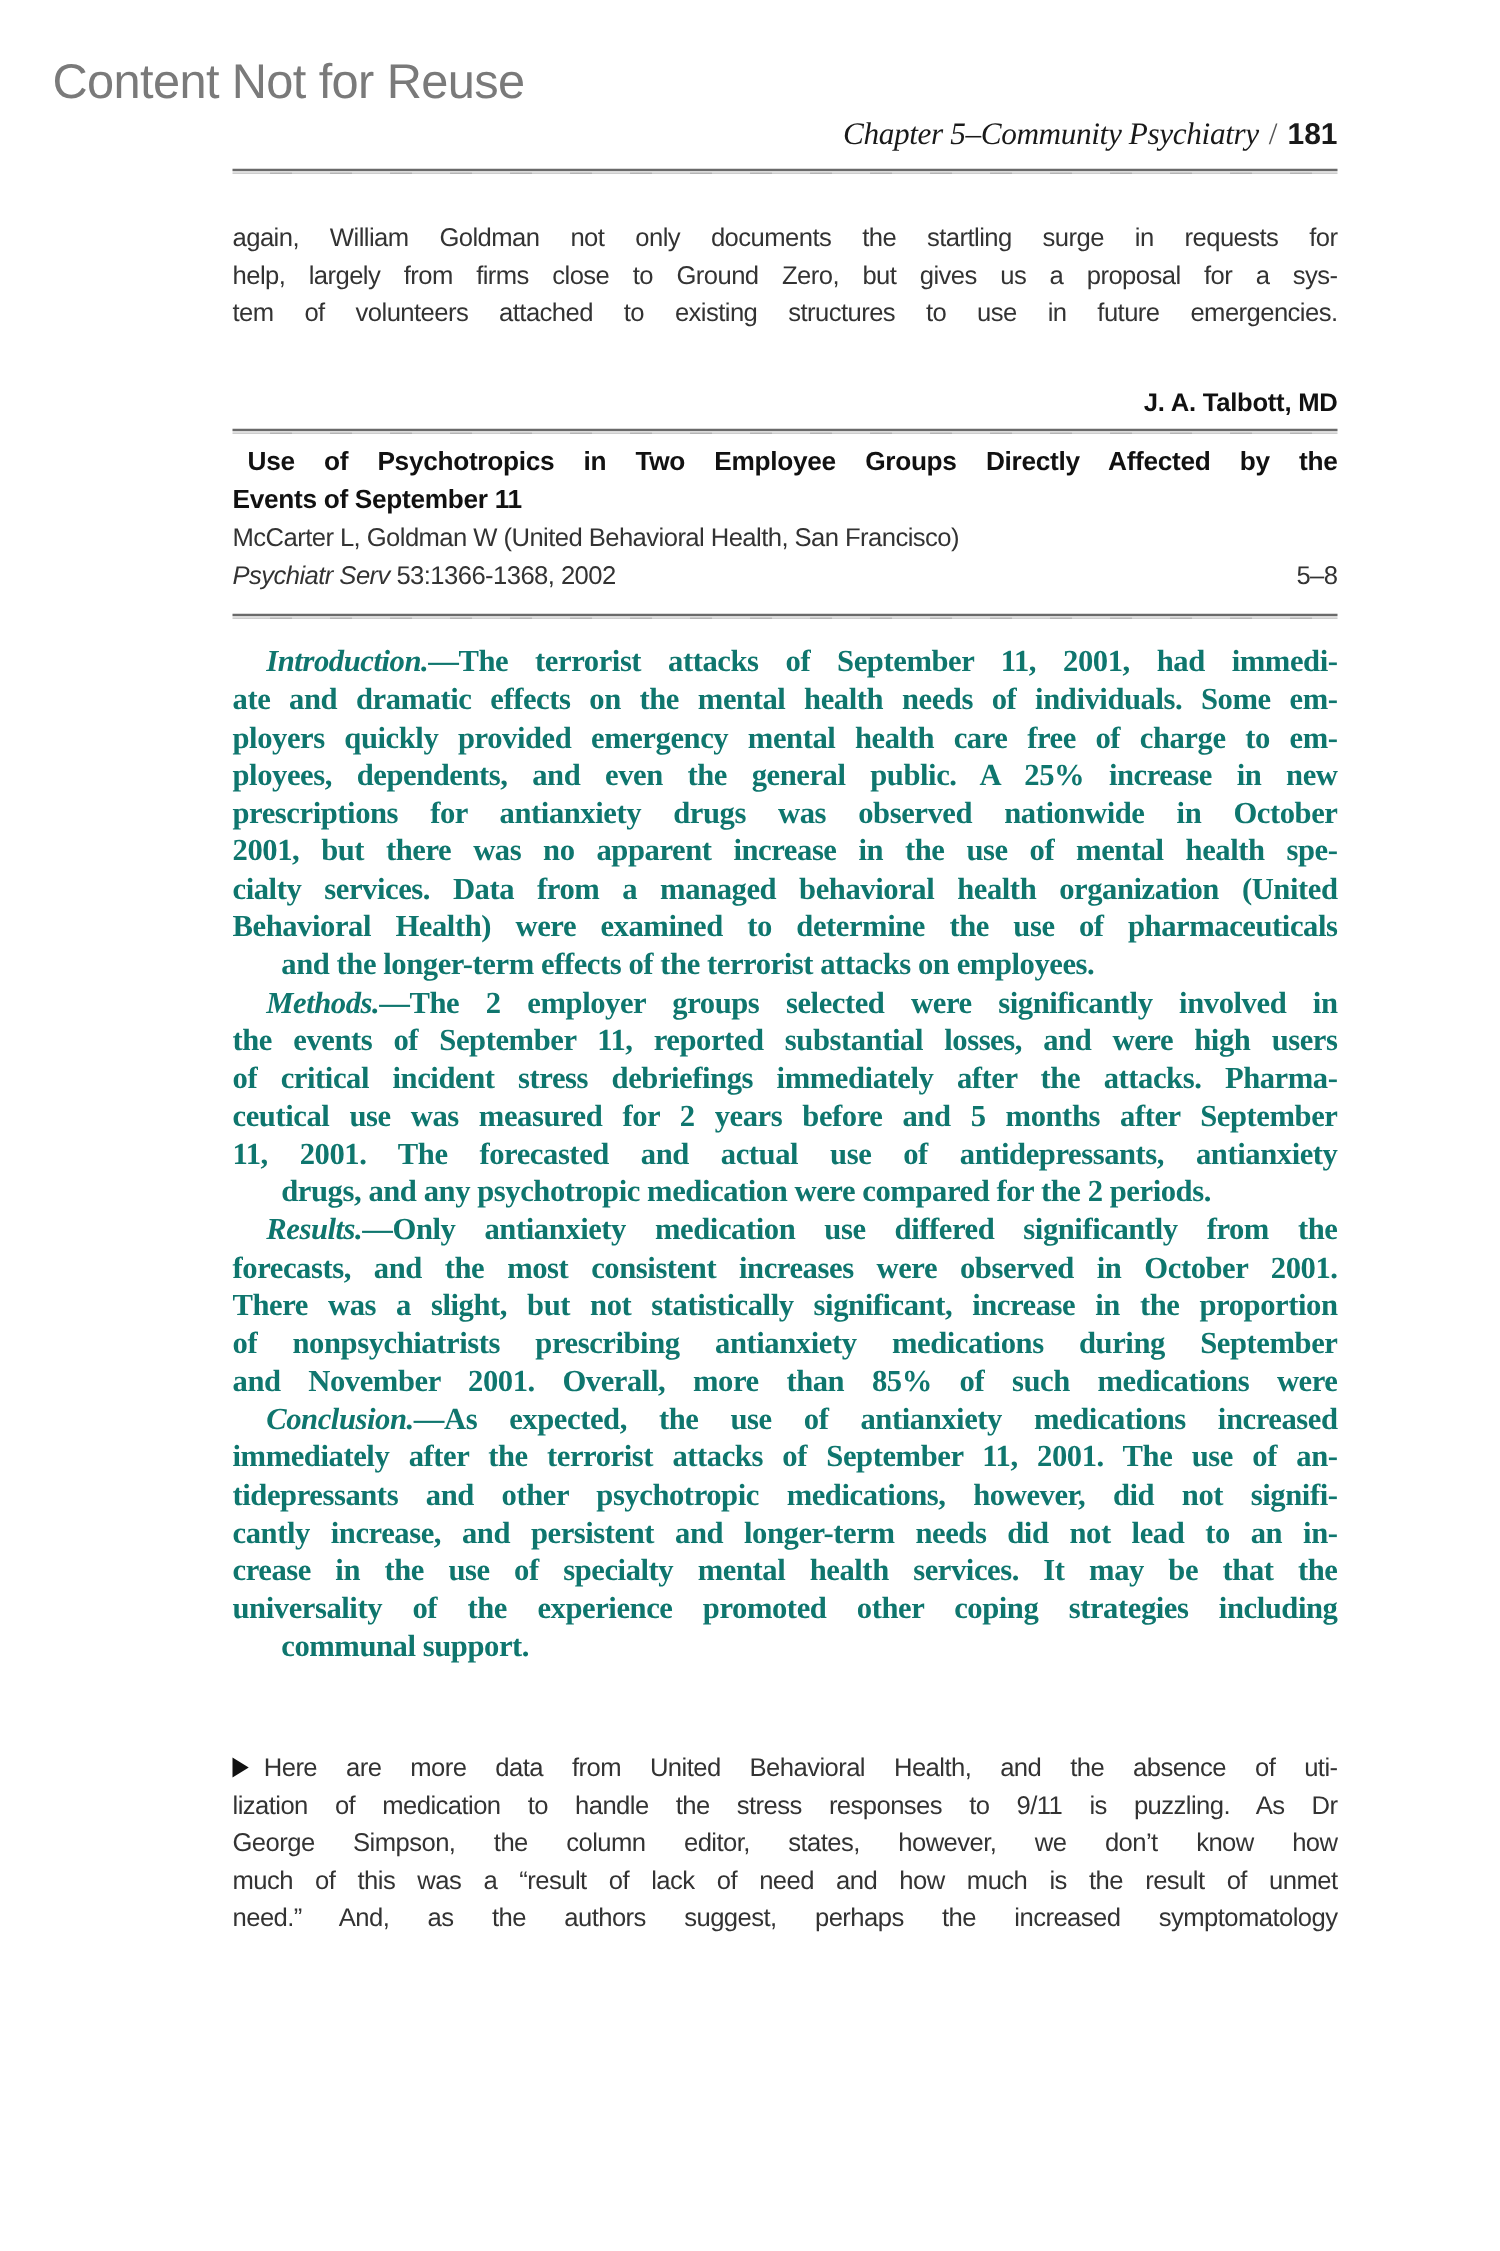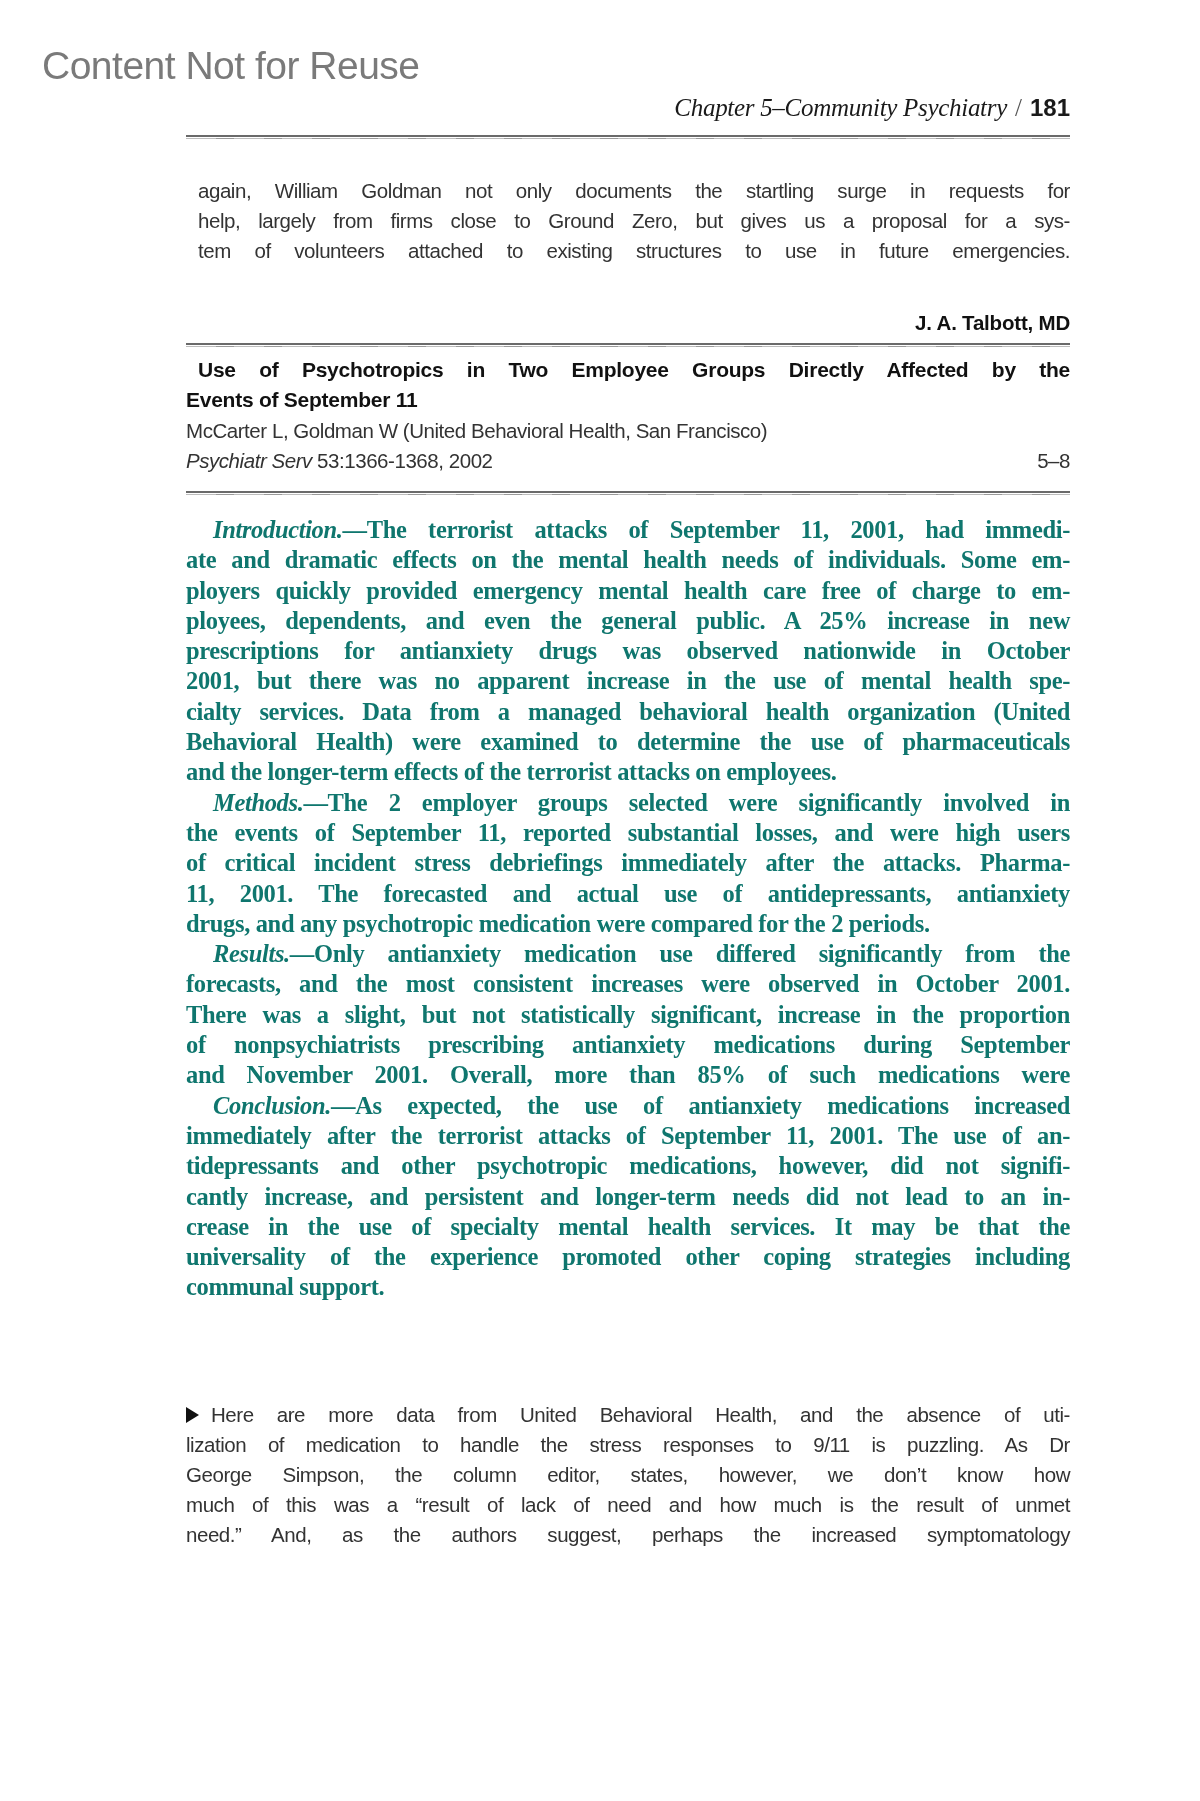--- a/index.html
+++ b/index.html
@@ -23,41 +23,41 @@
   }
   .rule::after {
     content: ""; position: absolute; left: 0; right: 0; top: 1px; height: 1px;
     background: repeating-linear-gradient(90deg, #bdbdbd 0 30px, #9a9a9a 30px 48px);
   }
   .sans {
     font-family: "Liberation Sans", sans-serif; font-size: 20.5px; line-height: 30px;
     color: #333; letter-spacing: -0.45px;
   }
   .intro-para { top: 176px; text-align: justify; text-align-last: justify; }
-  .intro-para span { display: block; margin-left: 12px; }
+  .intro-para span { display: block; }
   .intro-para span.last { text-align-last: justify; }
   .signature {
     top: 268px; text-align: right; font-family: "Liberation Sans", sans-serif;
     font-weight: bold; font-size: 20.5px; line-height: 30px; color: #111; letter-spacing: -0.2px; margin-top: 40px;
   }
   .article-title {
     top: 355px; font-family: "Liberation Sans", sans-serif; font-weight: bold;
     font-size: 21px; line-height: 30px; color: #111; letter-spacing: -0.25px;
   }
   .article-title span { display: block; }
   .article-title span.l1 { text-align: justify; text-align-last: justify; margin-left: 12px; }
   .authors { top: 416px; }
   .citation { top: 446px; display: flex; justify-content: space-between; }
   .citation .journal { font-style: italic; }
   .body-text {
     top: 515px; font-family: "Liberation Serif", serif; font-size: 24.5px;
     line-height: 30.3px; color: #0f766e; letter-spacing: -0.35px; font-weight: bold;
   }
   .body-text .line { display: block; text-align: justify; text-align-last: justify; white-space: nowrap; }
-  .body-text .line.end { text-align-last: left; }
+  .body-text .line.end { text-align-last: left; margin-left: 39px; }
   .body-text .indent { padding-left: 27px; }
   .body-text em { font-style: italic; }
   .commentary { top: 1400px; }
   .commentary .line { display: block; text-align: justify; text-align-last: justify; white-space: nowrap; }
   .arrow-icon { display: inline-block; width: 0; height: 0; border-top: 8px solid transparent; border-bottom: 8px solid transparent; border-left: 13px solid #111; margin-right: 12px; vertical-align: -1px; }
 </style>
 </head>
 <body>
 
 <div class="watermark">Content Not for Reuse</div>
@@ -95,20 +95,21 @@
   <span class="line">ployees, dependents, and even the general public. A 25% increase in new</span>
   <span class="line">prescriptions for antianxiety drugs was observed nationwide in October</span>
   <span class="line">2001, but there was no apparent increase in the use of mental health spe-</span>
   <span class="line">cialty services. Data from a managed behavioral health organization (United</span>
   <span class="line">Behavioral Health) were examined to determine the use of pharmaceuticals</span>
   <span class="line end">and the longer-term effects of the terrorist attacks on employees.</span>
 
   <span class="line indent"><em>Methods.</em><span>—The 2 employer groups selected were significantly involved in</span></span>
   <span class="line">the events of September 11, reported substantial losses, and were high users</span>
   <span class="line">of critical incident stress debriefings immediately after the attacks. Pharma-</span>
+  <span class="line">ceutical use was measured for 2 years before and 5 months after September</span>
   <span class="line">11, 2001. The forecasted and actual use of antidepressants, antianxiety</span>
   <span class="line end">drugs, and any psychotropic medication were compared for the 2 periods.</span>
 
   <span class="line indent"><em>Results.</em><span>—Only antianxiety medication use differed significantly from the</span></span>
   <span class="line">forecasts, and the most consistent increases were observed in October 2001.</span>
   <span class="line">There was a slight, but not statistically significant, increase in the proportion</span>
   <span class="line">of nonpsychiatrists prescribing antianxiety medications during September</span>
   <span class="line">and November 2001. Overall, more than 85% of such medications were</span>
 
   <span class="line indent"><em>Conclusion.</em><span>—As expected, the use of antianxiety medications increased</span></span>

